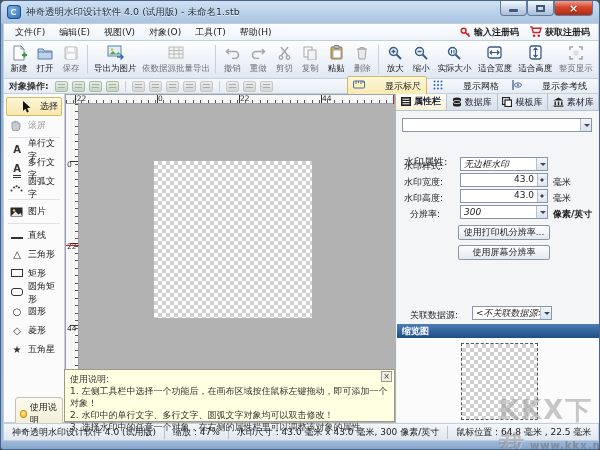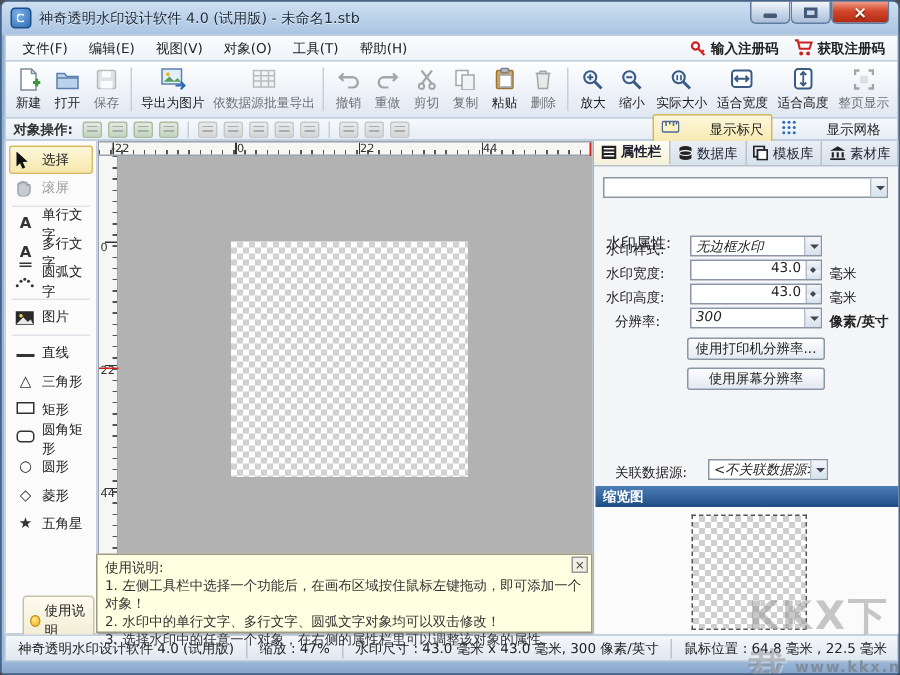--- a/index.html
+++ b/index.html
@@ -66,21 +66,21 @@
   .vruler{left:64px;top:103px;width:14px;height:319px;background:#f6f6f4;border:1px solid #9aa2ac;border-top:none;
       background-image:repeating-linear-gradient(to bottom,#555 0 1px,transparent 1px 7.45px),
                        repeating-linear-gradient(to bottom,#333 0 1px,transparent 1px 82px);
       background-size:3px 100%,8px 100%;background-repeat:no-repeat;background-position:right 0,right 57px;}
   .vruler span{position:absolute;left:1px;font-size:7.5px;color:#333;}
   .hmarker{left:392px;top:94px;width:1px;height:9px;background:#d02020;}
   .vmarker{left:65px;top:244px;width:13px;height:1px;background:#d02020;}
   
   .toolbox{left:2px;top:93px;width:62px;height:329px;background:#fbfbfc;border:1px solid #c3cfdd;border-top:none;padding-top:3px;}
   .tool{display:flex;align-items:center;gap:4px;height:19px;margin:0 2px;padding:0 3px;border:1px solid transparent;border-radius:2px;color:#222;}
-  .tool.sel{background:linear-gradient(180deg,#fdf7da,#f6e7ab);border-color:#d8ba62;}
+  .tool.sel{background:linear-gradient(180deg,#fdf7da,#f6e7ab);border-color:#d8ba62;justify-content:flex-end;}
   .tool.dis{color:#9a9a9a;}
   .tool .tic{width:14px;text-align:center;font-size:10px;line-height:1;color:#333;flex:0 0 auto;}
   .tool.dis .tic{color:#aaa;}
   .toolsep{height:1px;background:#dfe3e8;margin:2px 4px;}
   .shape-line{display:inline-block;width:12px;height:2px;background:#333;}
   .shape-rect{display:inline-block;width:12px;height:8px;border:1.5px solid #333;}
   .shape-rrect{display:inline-block;width:12px;height:8px;border:1.5px solid #333;border-radius:3px;}
   .atext{font-weight:bold;font-size:10px;color:#333;}
   .atext u{text-decoration:none;border-bottom:3px double #333;padding-bottom:1px;}
   .helpbtn{left:14px;top:396px;width:48px;height:18px;border:1px solid #c8c2a8;border-radius:3px;
@@ -375,20 +375,28 @@
               <circle cx="1.5" cy="5" r="1"></circle>
               <circle cx="5" cy="5" r="1"></circle>
               <circle cx="8.5" cy="5" r="1"></circle>
               <circle cx="1.5" cy="8.5" r="1"></circle>
               <circle cx="5" cy="8.5" r="1"></circle>
               <circle cx="8.5" cy="8.5" r="1"></circle>
             </g>
           </svg>
         <span>显示网格</span>
       </span>
+      <span class="vtoggle">
+        <svg width="11" height="10" viewBox="0 0 11 10">
+            <path d="M2 0 v10" stroke="#4a6a9a" stroke-width="1.4"></path>
+            <ellipse cx="7" cy="5" rx="3.4" ry="2.2" fill="none" stroke="#4a6a9a"></ellipse>
+            <circle cx="7" cy="5" r="1" fill="#4a6a9a"></circle>
+          </svg>
+        <span>显示参考线</span>
+      </span>
     </div>
   </div>
 
   <div class="canvas abs"></div>
   <div class="artboard checker abs"></div>
 
   <div class="hruler abs">
     <span style="left:8px">-22</span>
     <span style="left:92px">0</span>
     <span style="left:174px">22</span>

